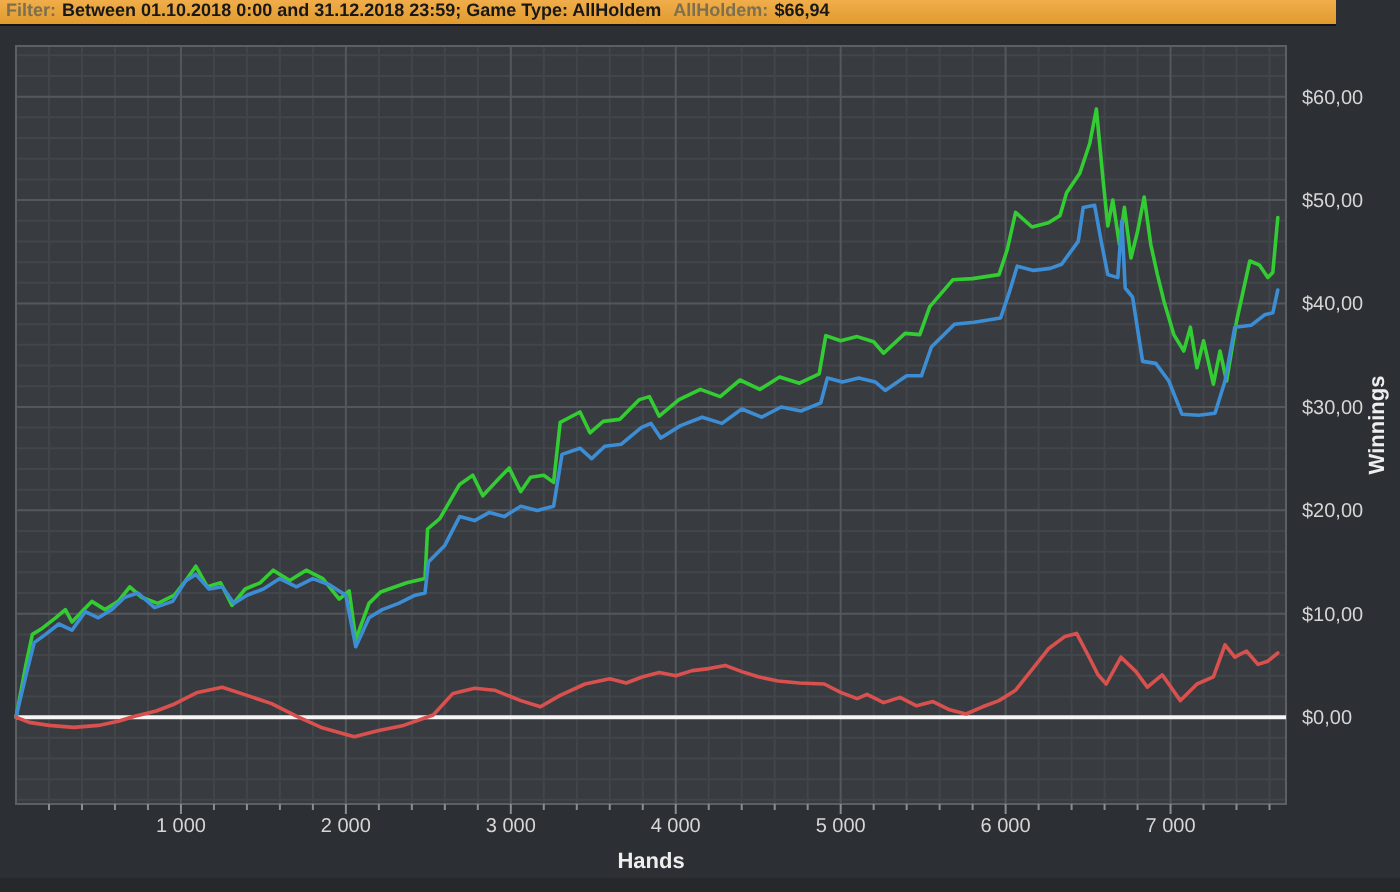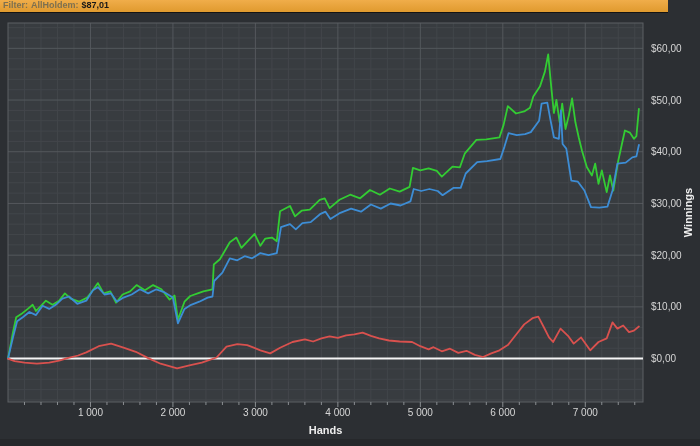--- a/index.html
+++ b/index.html
@@ -165,18 +165,19 @@
           <text x="651" y="103.5409276944066" fill="#d6d6d6" font-size="10" text-anchor="start">$50,00</text>
           <text x="651" y="51.83560709413371" fill="#d6d6d6" font-size="10" text-anchor="start">$60,00</text>
           <text x="325.5" y="434" fill="#eeeeee" font-size="11" font-weight="bold" text-anchor="middle">Hands</text>
           <text x="692" y="212.5" fill="#eeeeee" font-size="11" font-weight="bold" text-anchor="middle" transform="rotate(-90 692 212.5)">Winnings</text>
         </g>
     </svg>
   </div>
 
   <div id="filter-bar">
     <span class="muted">Filter:</span>
+    <span class="strong">Between 01.10.2018 0:00 and 31.12.2018 23:59; Game Type: AllHoldem</span>
     <span class="muted">AllHoldem:</span>
-    <span class="strong">$87,01</span>
+    <span class="strong">$66,94</span>
   </div>
 
   <div id="bottom-strip"></div>
 </div>
 
 </body></html>

